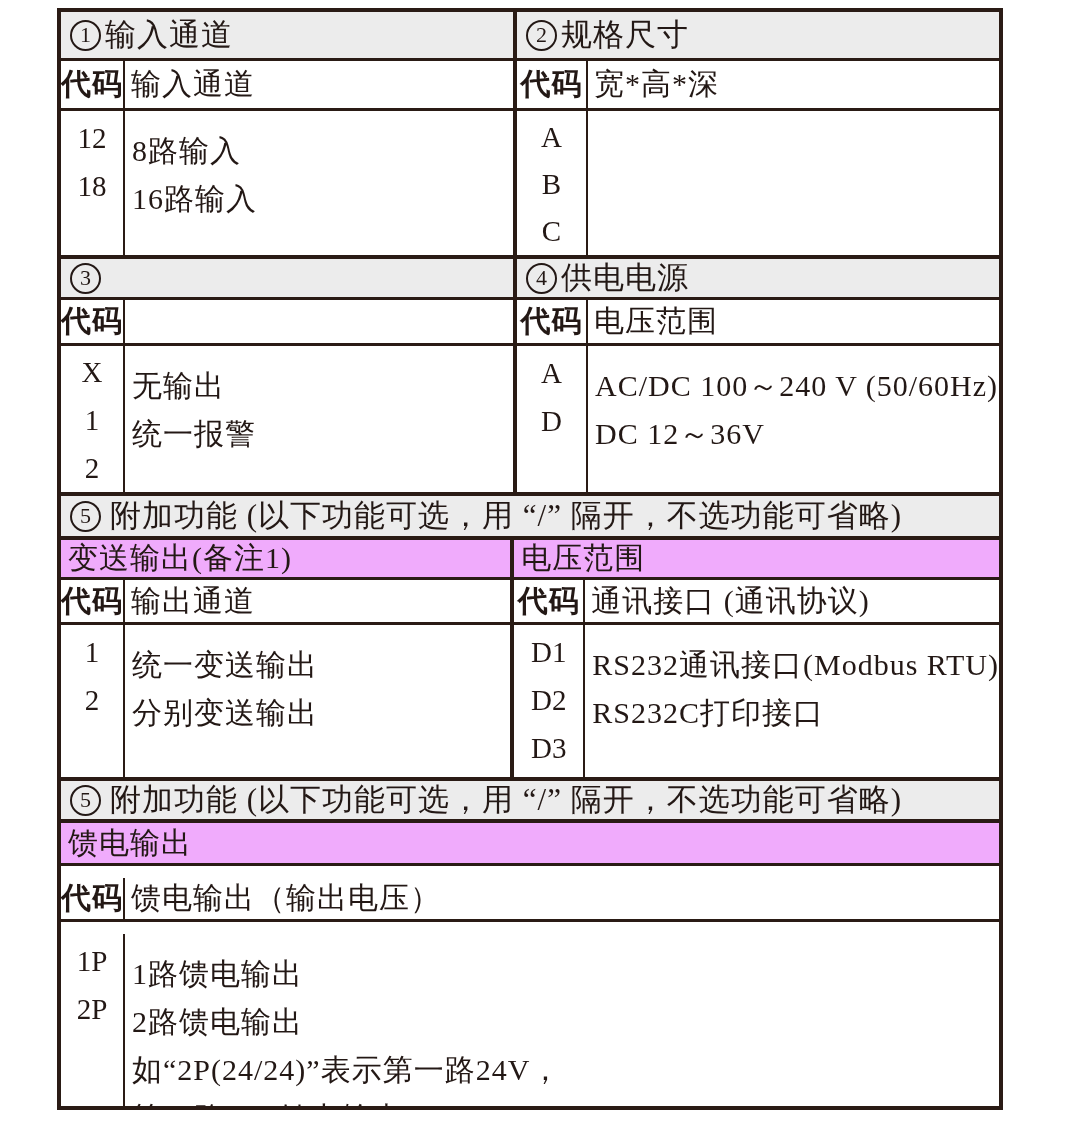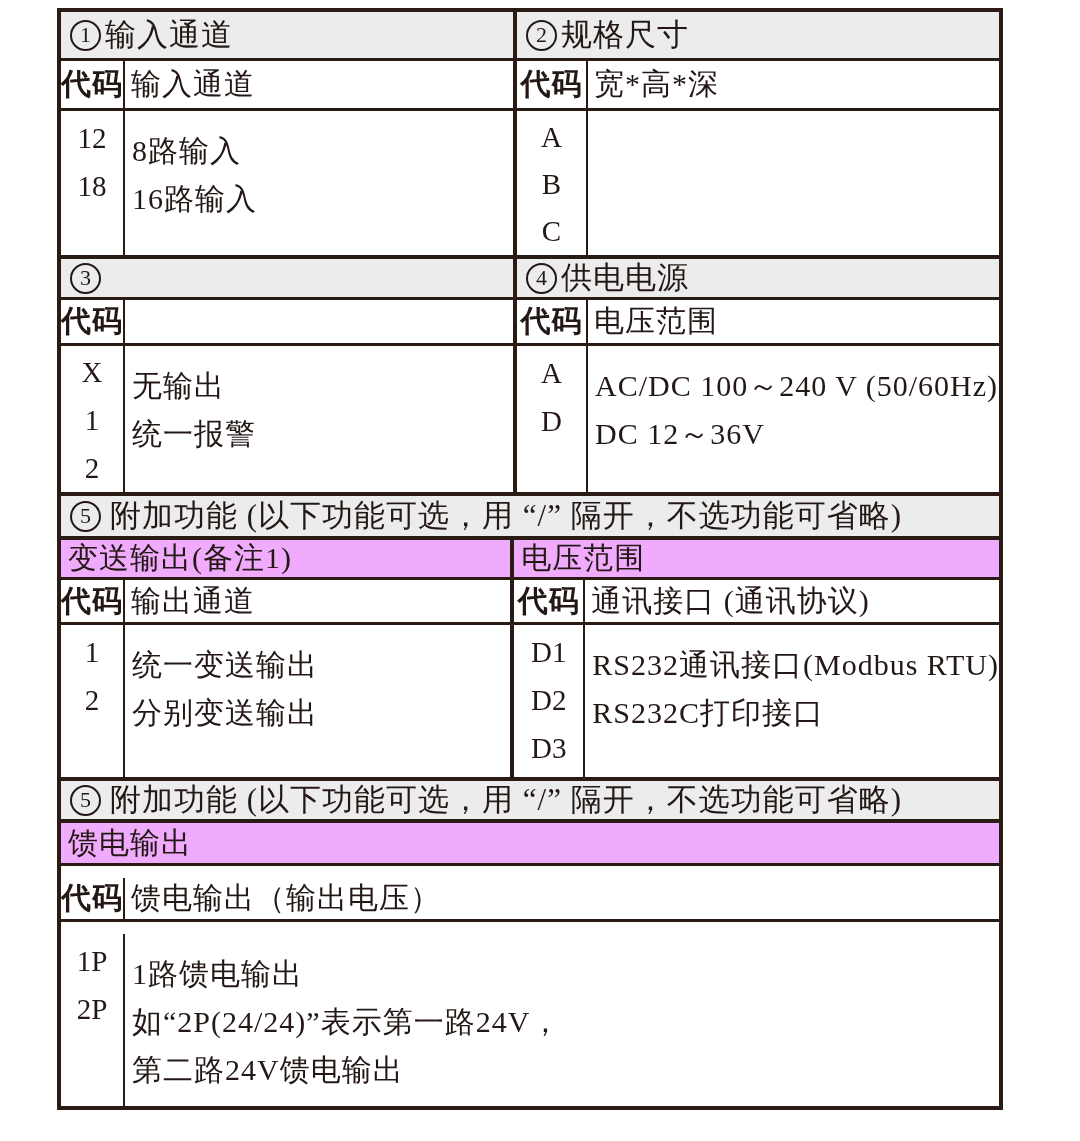--- a/index.html
+++ b/index.html
@@ -212,19 +212,20 @@
     </div>
     <div class="body">
       <div class="codecol cw-l">
         <span>1P</span>
         <span>2P</span>
         <span></span>
         <span></span>
       </div>
       <div class="desccol">
         <span>1路馈电输出</span>
+        <span>2路馈电输出</span>
         <span>如“2P(24/24)”表示第一路24V，</span>
         <span>第二路24V馈电输出</span>
       </div>
     </div>
   </div>
 
 </div>
 
 </body></html>

